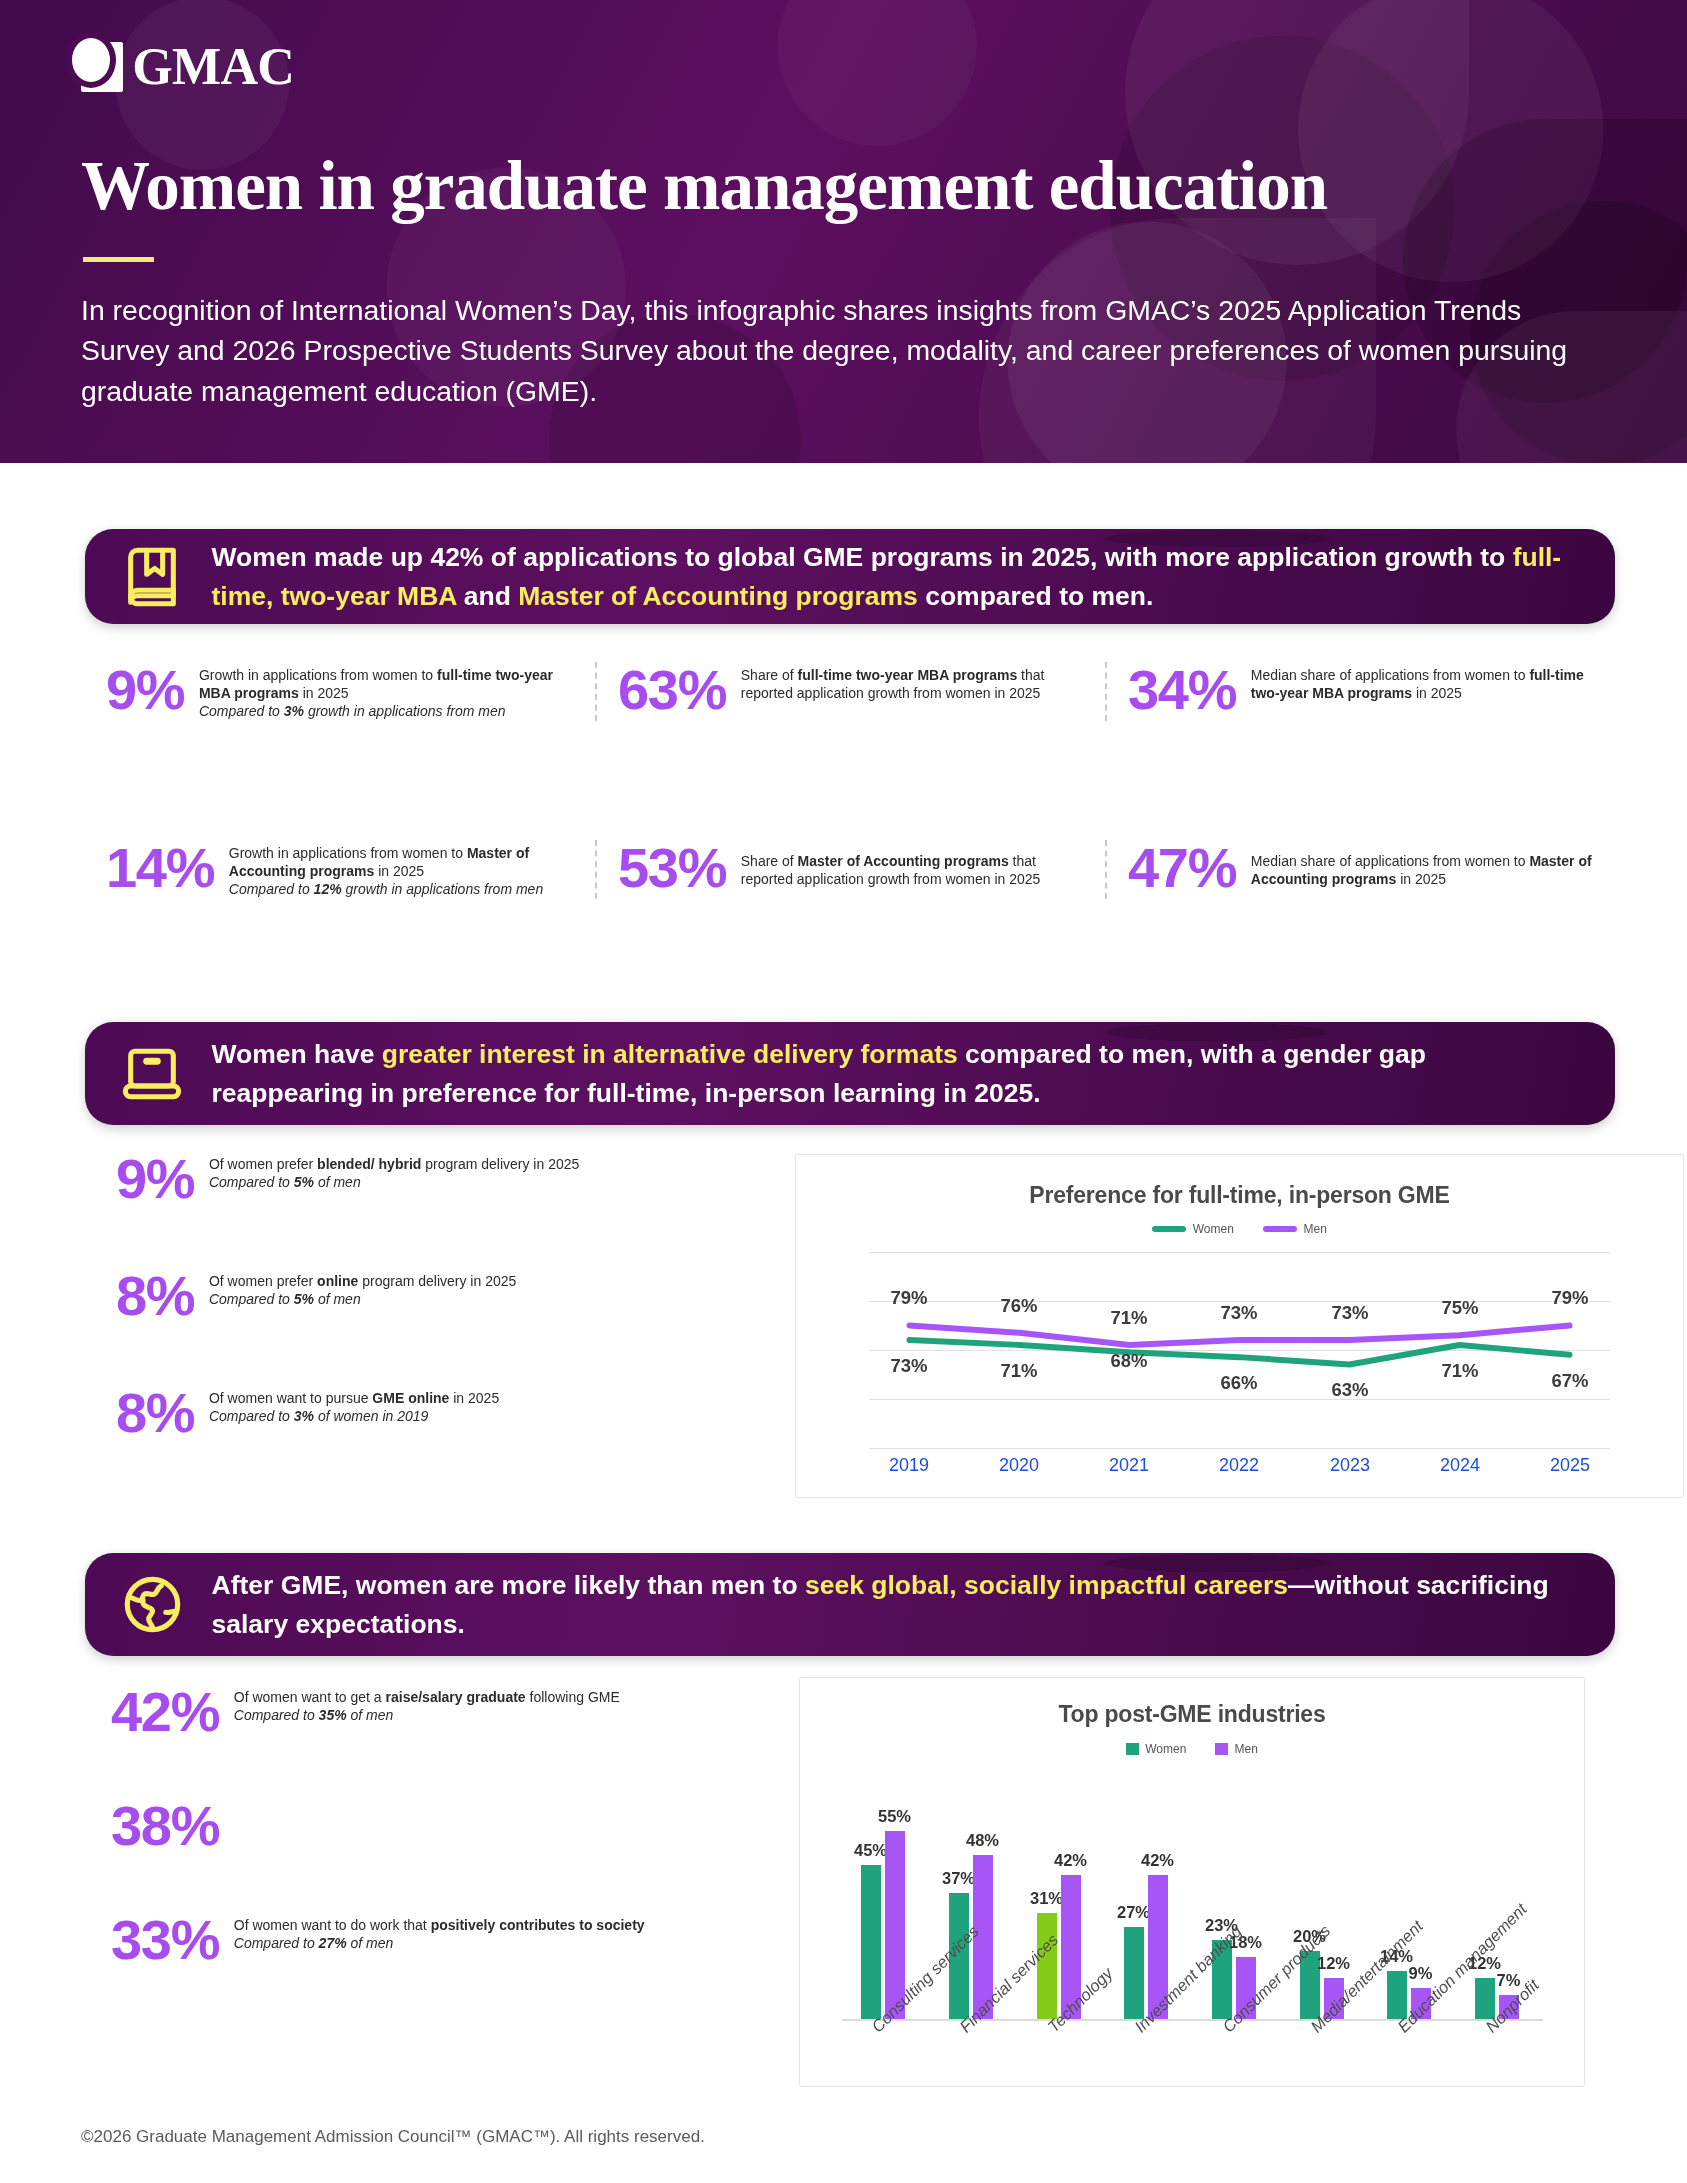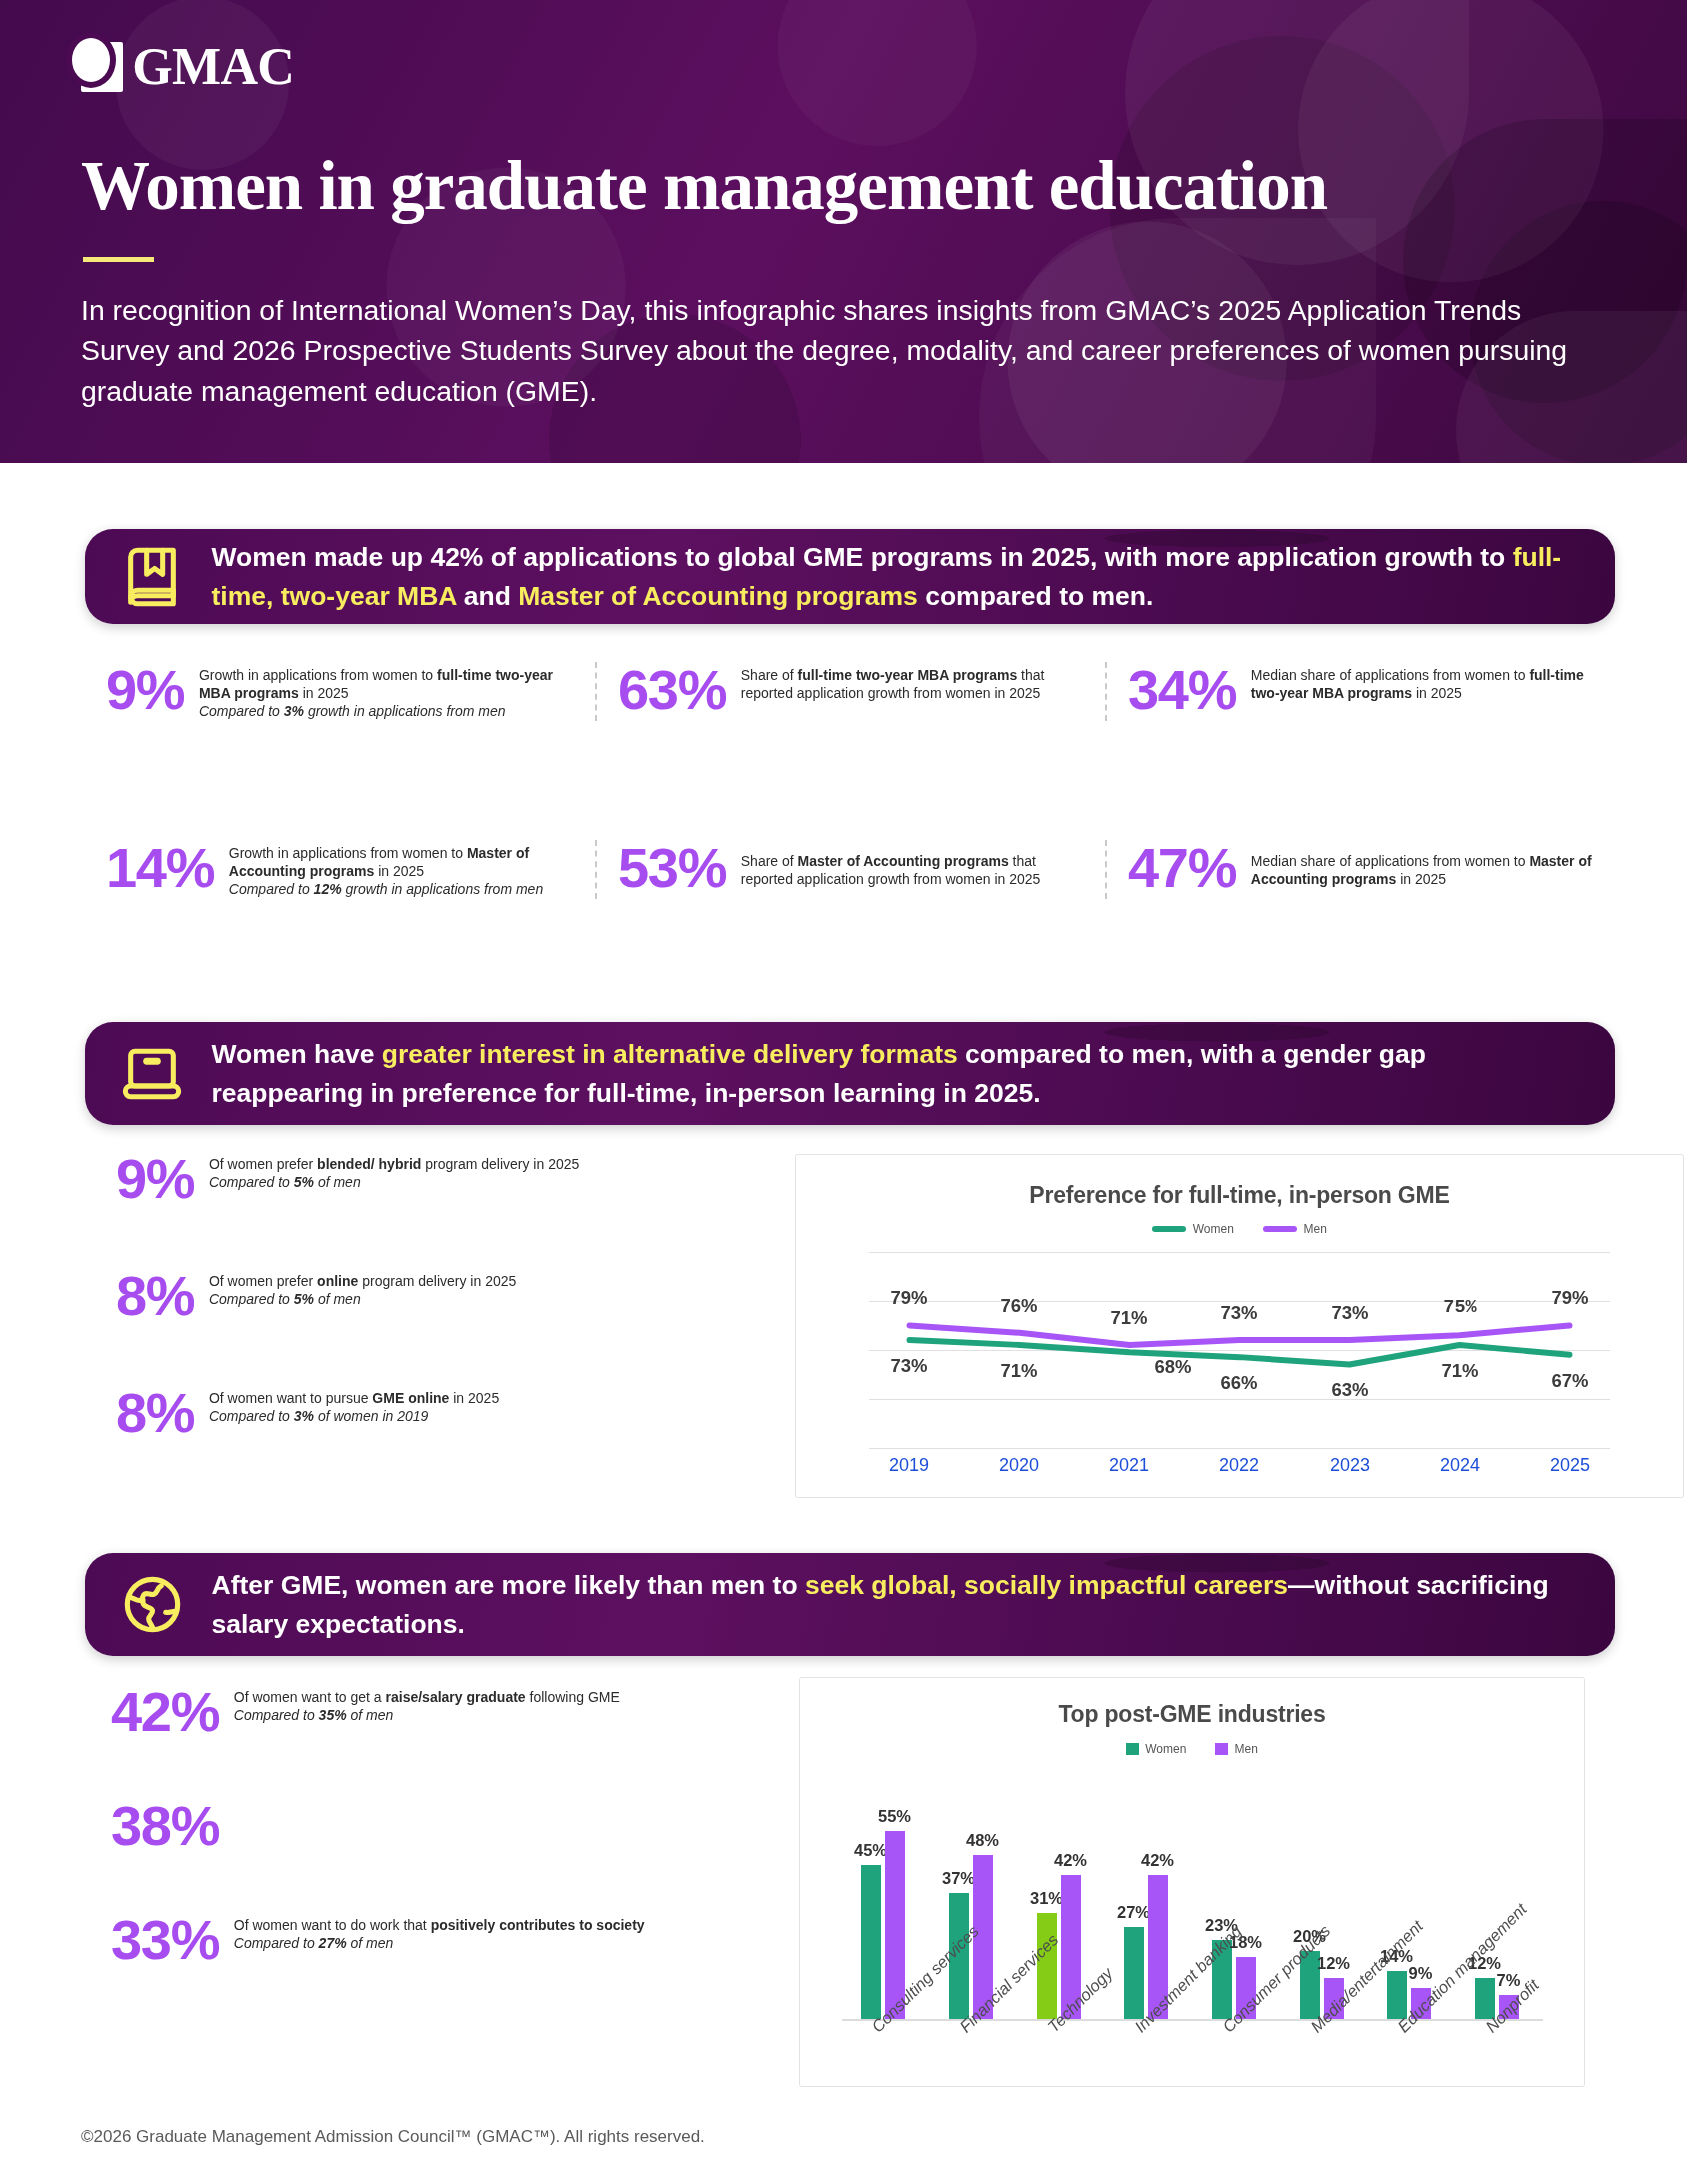--- a/index.html
+++ b/index.html
@@ -374,31 +374,31 @@
     <div class="lc-grid" style="top:49px;"></div>
     <div class="lc-grid" style="top:98px;"></div>
     <div class="lc-grid" style="top:147px;"></div>
     <div class="lc-grid" style="top:196px;"></div>
     <svg id="lc-svg" width="741" height="198" style="position:absolute;left:0;top:0;" viewBox="0 0 1120 300">
         <polyline points="60,133.45454545454544 226.66666666666666,140.84848484848484 393.3333333333333,151.93939393939394 560,159.33333333333334 726.6666666666666,170.42424242424244 893.3333333333333,140.84848484848484 1060,155.63636363636363" fill="none" stroke="#1fa37c" stroke-width="9" stroke-linejoin="round" stroke-linecap="round"></polyline>
         <polyline points="60,111.27272727272727 226.66666666666666,122.36363636363636 393.3333333333333,140.84848484848484 560,133.45454545454544 726.6666666666666,133.45454545454544 893.3333333333333,126.06060606060606 1060,111.27272727272727" fill="none" stroke="#a855f7" stroke-width="9" stroke-linejoin="round" stroke-linecap="round"></polyline>
       </svg>
   <div class="lc-lab" style="left: 40px; top: 103px;">73%</div>
       <div class="lc-lab" style="left: 150px; top: 108px;">71%</div>
-      <div class="lc-lab" style="left: 260px; top: 104px; margin-left: 44px;">68%</div>
+      <div class="lc-lab" style="left: 260px; top: 98px;">68%</div>
       <div class="lc-lab" style="left: 370px; top: 120px;">66%</div>
       <div class="lc-lab" style="left: 481px; top: 127px;">63%</div>
       <div class="lc-lab" style="left: 591px; top: 108px;">71%</div>
       <div class="lc-lab" style="left: 701px; top: 118px;">67%</div>
       <div class="lc-lab" style="left: 40px; top: 35px;">79%</div>
       <div class="lc-lab" style="left: 150px; top: 43px;">76%</div>
       <div class="lc-lab" style="left: 260px; top: 55px;">71%</div>
       <div class="lc-lab" style="left: 370px; top: 50px;">73%</div>
       <div class="lc-lab" style="left: 481px; top: 50px;">73%</div>
-      <div class="lc-lab" style="left: 591px; top: 45px; font-family: Liberation Mono, monospace;">75%</div>
+      <div class="lc-lab" style="left: 591px; top: 45px;">75%</div>
       <div class="lc-lab" style="left: 701px; top: 35px;">79%</div>
     </div>
   <div class="lc-xaxis" id="lc-xaxis">
       <div class="lc-xtick" style="left: 40px;">2019</div>
       <div class="lc-xtick" style="left: 150px;">2020</div>
       <div class="lc-xtick" style="left: 260px;">2021</div>
       <div class="lc-xtick" style="left: 370px;">2022</div>
       <div class="lc-xtick" style="left: 481px;">2023</div>
       <div class="lc-xtick" style="left: 591px;">2024</div>
       <div class="lc-xtick" style="left: 701px;">2025</div>

